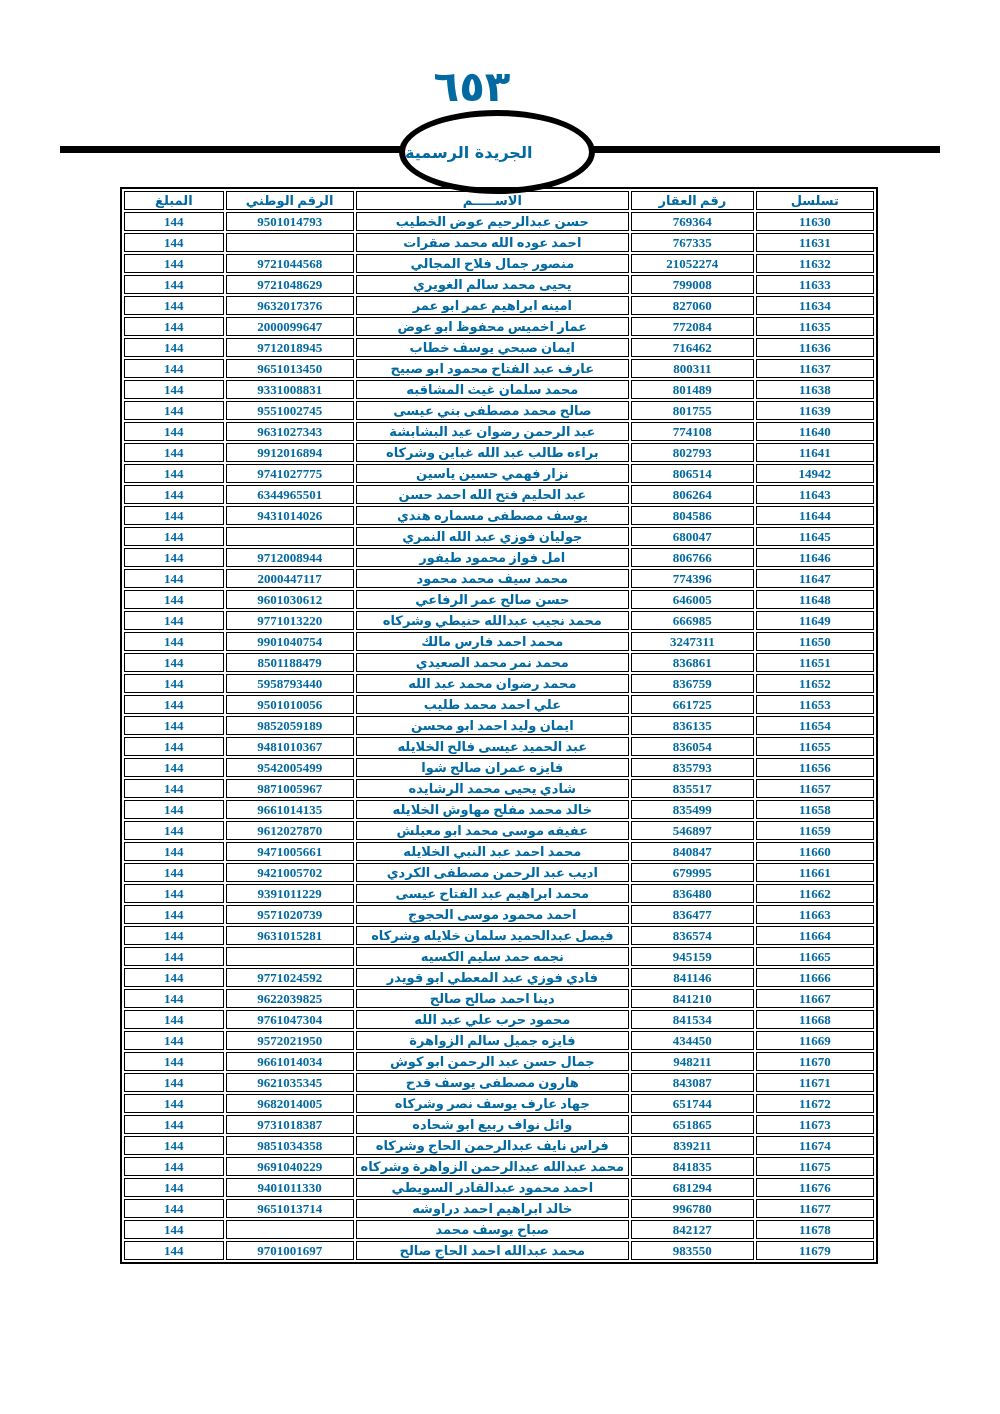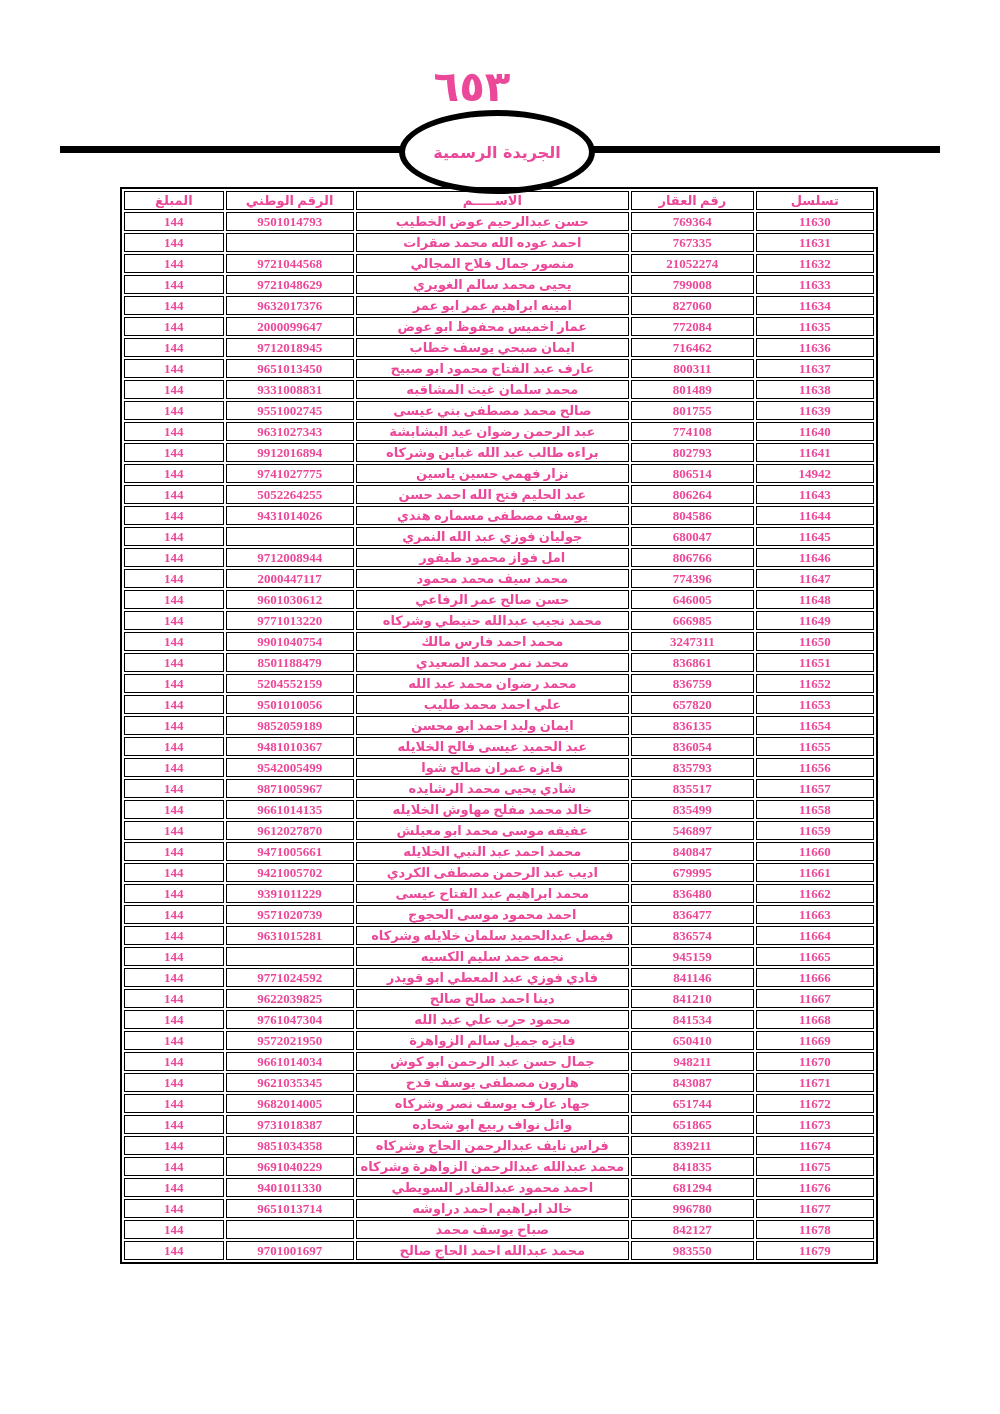--- a/index.html
+++ b/index.html
@@ -7,21 +7,21 @@
     padding: 0;
     background: #ffffff;
   }
   .page {
     position: relative;
     width: 1000px;
     height: 1414px;
     background: #ffffff;
     overflow: hidden;
     font-family: "Liberation Serif", "DejaVu Sans", serif;
-    color: #ec4899;
+    color: #0369a1;
   }
   .page-number {
     position: absolute;
     top: 62px;
     left: 0;
     width: 1000px;
     text-align: center;
     transform: translateX(-28px);
     font-family: "DejaVu Sans", sans-serif;
     font-size: 42px;
@@ -40,21 +40,20 @@
     position: absolute;
     top: 110px;
     left: 399px;
     width: 184px;
     height: 72px;
     background: #ffffff;
     border: 6px solid #000000;
     border-radius: 50%;
     display: flex;
     align-items: center;
-    justify-content: center;
   }
   .seal-title {
     font-family: "DejaVu Sans", sans-serif;
     font-size: 16px;
     font-weight: bold;
     white-space: nowrap;
   }
   table.records {
     position: absolute;
     top: 187px;
@@ -200,21 +199,21 @@
           <td>14942</td>
           <td>806514</td>
           <td>نزار فهمي حسين ياسين</td>
           <td>9741027775</td>
           <td>144</td>
         </tr>
         <tr>
           <td>11643</td>
           <td>806264</td>
           <td>عبد الحليم فتح الله احمد حسن</td>
-          <td>5052264255</td>
+          <td>6344965501</td>
           <td>144</td>
         </tr>
         <tr>
           <td>11644</td>
           <td>804586</td>
           <td>يوسف مصطفى مسماره هندي</td>
           <td>9431014026</td>
           <td>144</td>
         </tr>
         <tr>
@@ -263,26 +262,26 @@
           <td>11651</td>
           <td>836861</td>
           <td>محمد نمر محمد الصعيدي</td>
           <td>8501188479</td>
           <td>144</td>
         </tr>
         <tr>
           <td>11652</td>
           <td>836759</td>
           <td>محمد رضوان محمد عبد الله</td>
-          <td>5204552159</td>
+          <td>5958793440</td>
           <td>144</td>
         </tr>
         <tr>
           <td>11653</td>
-          <td>657820</td>
+          <td>661725</td>
           <td>علي احمد محمد طليب</td>
           <td>9501010056</td>
           <td>144</td>
         </tr>
         <tr>
           <td>11654</td>
           <td>836135</td>
           <td>ايمان وليد احمد ابو محسن</td>
           <td>9852059189</td>
           <td>144</td>
@@ -380,21 +379,21 @@
         </tr>
         <tr>
           <td>11668</td>
           <td>841534</td>
           <td>محمود حرب علي عبد الله</td>
           <td>9761047304</td>
           <td>144</td>
         </tr>
         <tr>
           <td>11669</td>
-          <td>650410</td>
+          <td>434450</td>
           <td>فايزه جميل سالم الزواهرة</td>
           <td>9572021950</td>
           <td>144</td>
         </tr>
         <tr>
           <td>11670</td>
           <td>948211</td>
           <td>جمال حسن عبد الرحمن ابو كوش</td>
           <td>9661014034</td>
           <td>144</td>

